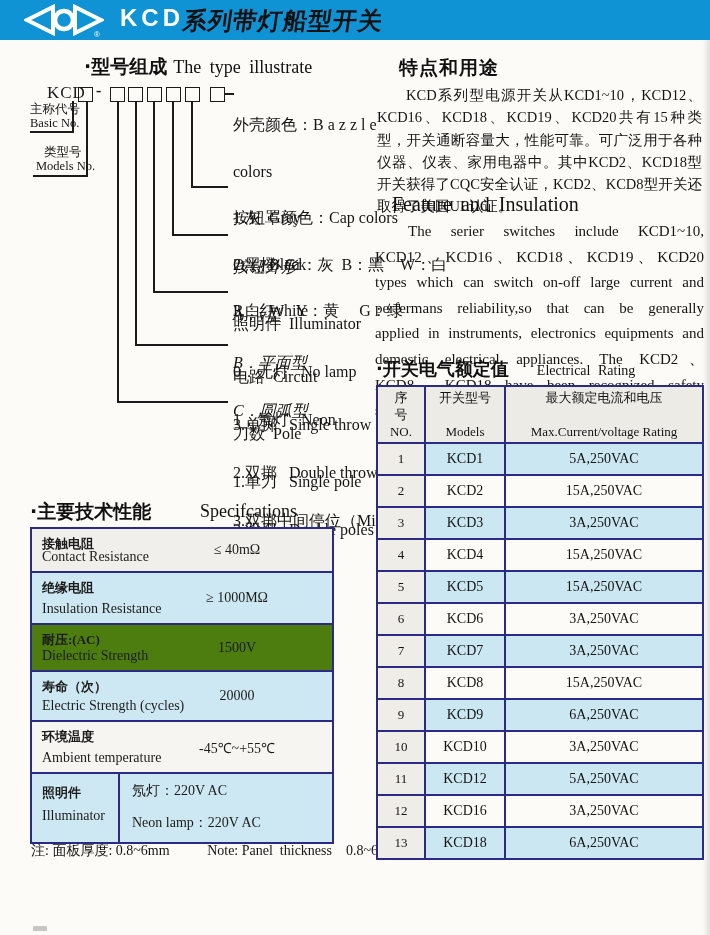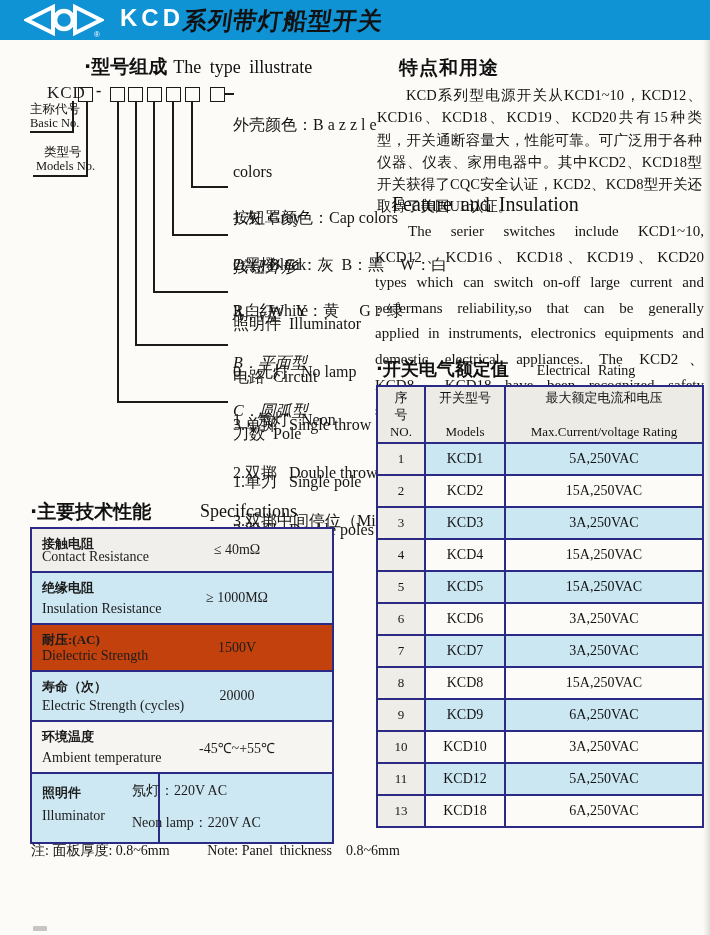--- a/index.html
+++ b/index.html
@@ -42,25 +42,25 @@
   
   #spec-table{position:absolute;left:30px;top:527px;width:300px;border:2px solid #2b2b85;}
   .spec-row{position:relative;border-bottom:2px solid #2b2b85;}
   .spec-row:last-child{border-bottom:none;}
   .spec-zh{position:absolute;left:10px;top:6px;font-size:13px;font-weight:bold;}
   .spec-en{position:absolute;left:10px;bottom:6px;font-size:14px;}
   .spec-val{position:absolute;left:140px;width:130px;top:50%;transform:translateY(-50%);
             text-align:center;font-size:14px;}
   .sr1{height:42px;background:#f1efeb;}
   .sr2{height:50px;background:#cde8f2;}
-  .sr3{height:45px;background:#c2410c;}
+  .sr3{height:45px;background:#4d7c0f;}
   .sr4{height:48px;background:#cde8f2;}
   .sr5{height:50px;background:#f7f5f1;}
   .sr6{height:68px;background:#cde8f2;}
-  .ill-left{position:absolute;left:0;top:0;width:86px;height:100%;border-right:2px solid #2b2b85;padding-left:40px;}
+  .ill-left{position:absolute;left:0;top:0;width:86px;height:100%;border-right:2px solid #2b2b85;}
   .ill-l-zh{position:absolute;left:10px;top:10px;font-size:13px;font-weight:bold;}
   .ill-l-en{position:absolute;left:10px;top:34px;font-size:14px;}
   .ill-v1{position:absolute;left:100px;top:8px;font-size:14px;}
   .ill-v2{position:absolute;left:100px;top:40px;font-size:14px;}
   #spec-note{position:absolute;left:31px;top:842px;font-size:14px;color:#141414;}
   #spec-note span{white-space:pre-wrap;}
   
   #rate-table{position:absolute;left:376px;top:385px;width:328px;border-collapse:collapse;
               table-layout:fixed;}
   #rate-table td,#rate-table th{border:2px solid #2b2b85;padding:0;font-weight:normal;
@@ -293,20 +293,25 @@
           <td class="cno">10</td>
           <td class="cmodel">KCD10</td>
           <td class="cval">3A,250VAC</td>
         </tr>
       <tr>
           <td class="cno">11</td>
           <td class="cmodel">KCD12</td>
           <td class="cval">5A,250VAC</td>
         </tr>
       <tr>
+          <td class="cno">12</td>
+          <td class="cmodel">KCD16</td>
+          <td class="cval">3A,250VAC</td>
+        </tr>
+      <tr>
           <td class="cno">13</td>
           <td class="cmodel">KCD18</td>
           <td class="cval">6A,250VAC</td>
         </tr>
     </tbody>
   </table>
 
   <div id="edge-shade"></div>
   <div id="page-mark"></div>
 </div>

